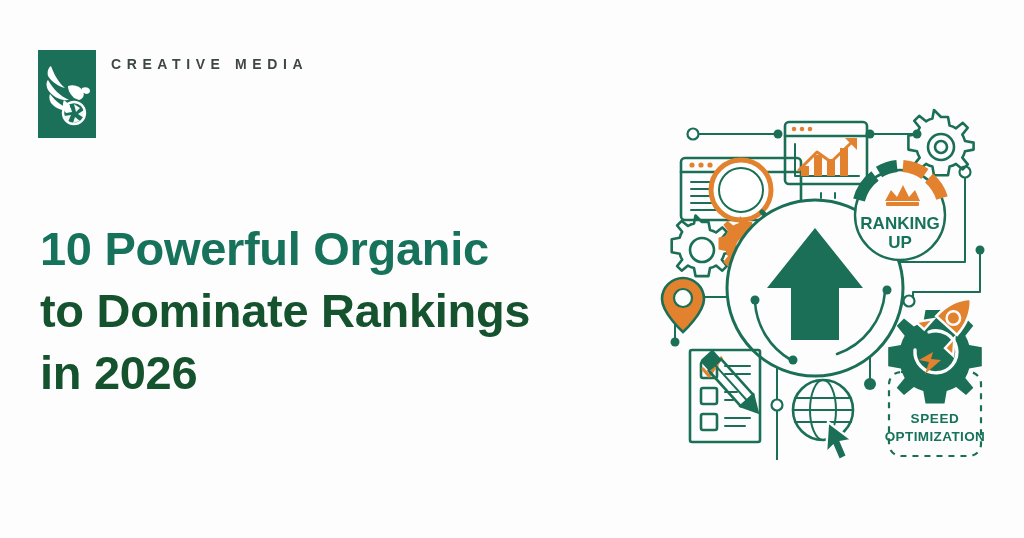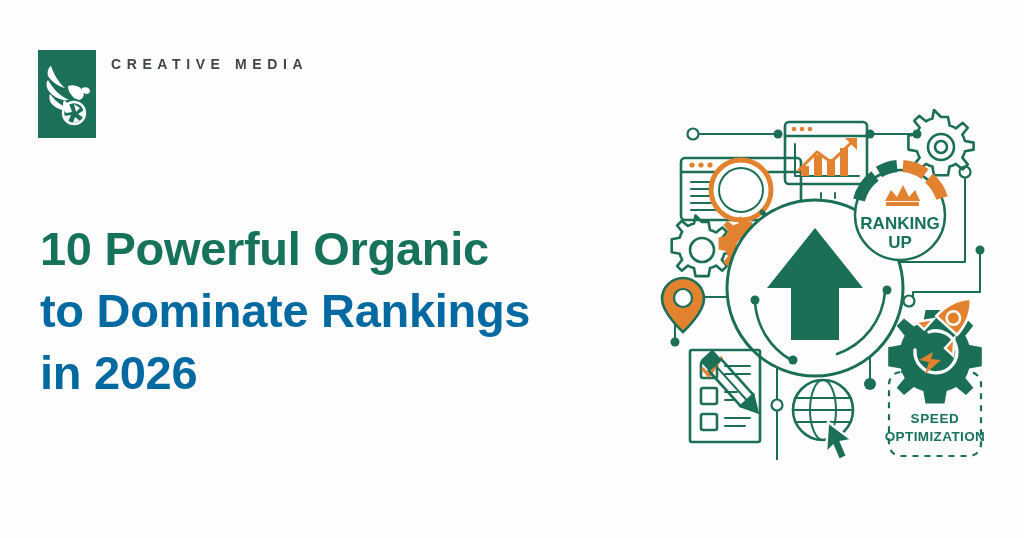--- a/index.html
+++ b/index.html
@@ -69,21 +69,21 @@
     margin-top: 30px;
   }
   .headline-line {
     font-size: 47px;
     font-weight: 700;
     line-height: 1.32;
     letter-spacing: -0.3px;
     white-space: nowrap;
   }
   .line-green { color: #17725b; }
-  .line-orange { color: #0369a1; }
+  .line-orange { color: #14532d; }
 
   
   .illustration {
     position: absolute;
     left: 645px;
     top: 92px;
     width: 375px;
     height: 368px;
   }
   .illustration svg { display: block; }

